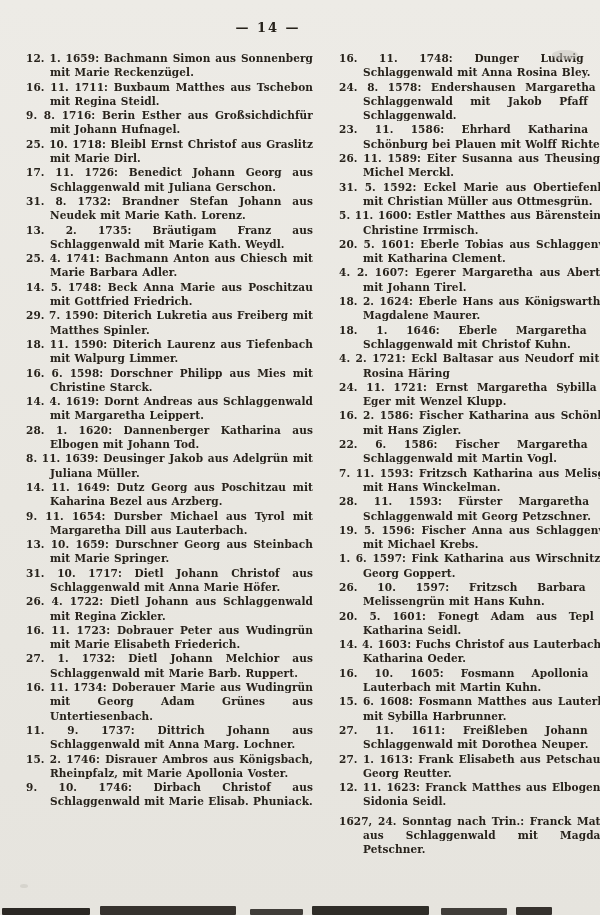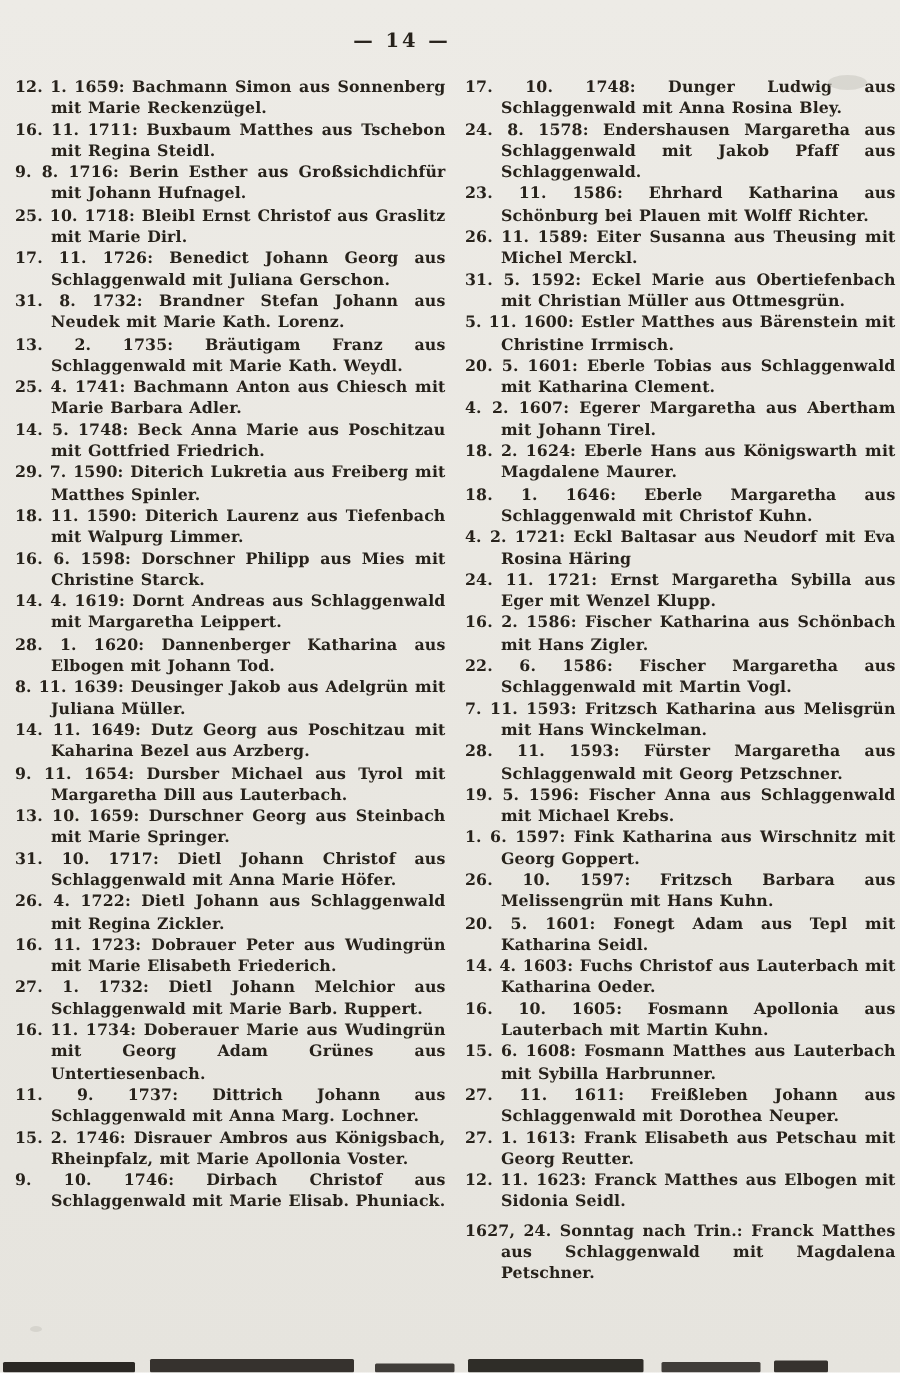--- a/index.html
+++ b/index.html
@@ -23,22 +23,23 @@
     text-align: center;
     padding-top: 20px;
     font-size: 13px;
     font-weight: 700;
     letter-spacing: 2px;
     color: #27221b;
     transform: translateX(-8px);
   }
   .columns {
     display: flex;
-    gap: 13px;
+    gap: 26px;
     padding: 16px 7px 0 10px;
+    margin-left: 16px;
   }
   .column {
     width: 287px;
     flex: 0 0 auto;
   }
   .entry {
     margin: 0;
     color: #27221b;
     font-size: 10.5px;
     line-height: 14.3px;
@@ -117,21 +118,21 @@
         <p class="entry"><span class="date">31. 10. 1717: </span><span class="names">Dietl Johann Christof aus Schlaggenwald mit Anna Marie Höfer.</span></p>
         <p class="entry"><span class="date">26. 4. 1722: </span><span class="names">Dietl Johann aus Schlaggenwald mit Regina Zickler.</span></p>
         <p class="entry"><span class="date">16. 11. 1723: </span><span class="names">Dobrauer Peter aus Wudingrün mit Marie Elisabeth Friederich.</span></p>
         <p class="entry"><span class="date">27. 1. 1732: </span><span class="names">Dietl Johann Melchior aus Schlaggenwald mit Marie Barb. Ruppert.</span></p>
         <p class="entry"><span class="date">16. 11. 1734: </span><span class="names">Doberauer Marie aus Wudingrün mit Georg Adam Grünes aus Untertiesenbach.</span></p>
         <p class="entry"><span class="date">11. 9. 1737: </span><span class="names">Dittrich Johann aus Schlaggenwald mit Anna Marg. Lochner.</span></p>
         <p class="entry"><span class="date">15. 2. 1746: </span><span class="names">Disrauer Ambros aus Königsbach, Rheinpfalz, mit Marie Apollonia Voster.</span></p>
         <p class="entry"><span class="date">9. 10. 1746: </span><span class="names">Dirbach Christof aus Schlaggenwald mit Marie Elisab. Phuniack.</span></p>
       </div>
     <div class="column column-right">
-        <p class="entry"><span class="date">17. 10. 1748: </span><span class="names">Dunger Ludwig aus Schlaggenwald mit Anna Rosina Bley.</span></p>
+        <p class="entry"><span class="date">16. 11. 1748: </span><span class="names">Dunger Ludwig aus Schlaggenwald mit Anna Rosina Bley.</span></p>
         <p class="entry"><span class="date">24. 8. 1578: </span><span class="names">Endershausen Margaretha aus Schlaggenwald mit Jakob Pfaff aus Schlaggenwald.</span></p>
         <p class="entry"><span class="date">23. 11. 1586: </span><span class="names">Ehrhard Katharina aus Schönburg bei Plauen mit Wolff Richter.</span></p>
         <p class="entry"><span class="date">26. 11. 1589: </span><span class="names">Eiter Susanna aus Theusing mit Michel Merckl.</span></p>
         <p class="entry"><span class="date">31. 5. 1592: </span><span class="names">Eckel Marie aus Obertiefenbach mit Christian Müller aus Ottmesgrün.</span></p>
         <p class="entry"><span class="date">5. 11. 1600: </span><span class="names">Estler Matthes aus Bärenstein mit Christine Irrmisch.</span></p>
         <p class="entry"><span class="date">20. 5. 1601: </span><span class="names">Eberle Tobias aus Schlaggenwald mit Katharina Clement.</span></p>
         <p class="entry"><span class="date">4. 2. 1607: </span><span class="names">Egerer Margaretha aus Abertham mit Johann Tirel.</span></p>
         <p class="entry"><span class="date">18. 2. 1624: </span><span class="names">Eberle Hans aus Königswarth mit Magdalene Maurer.</span></p>
         <p class="entry"><span class="date">18. 1. 1646: </span><span class="names">Eberle Margaretha aus Schlaggenwald mit Christof Kuhn.</span></p>
         <p class="entry"><span class="date">4. 2. 1721: </span><span class="names">Eckl Baltasar aus Neudorf mit Eva Rosina Häring</span></p>

